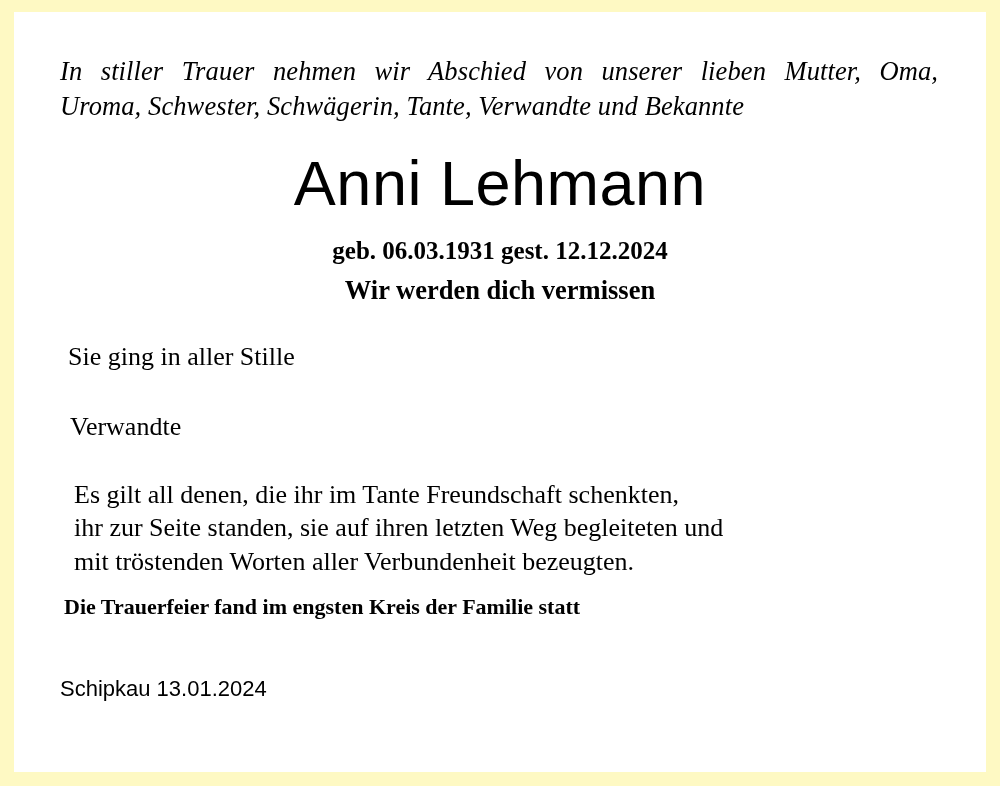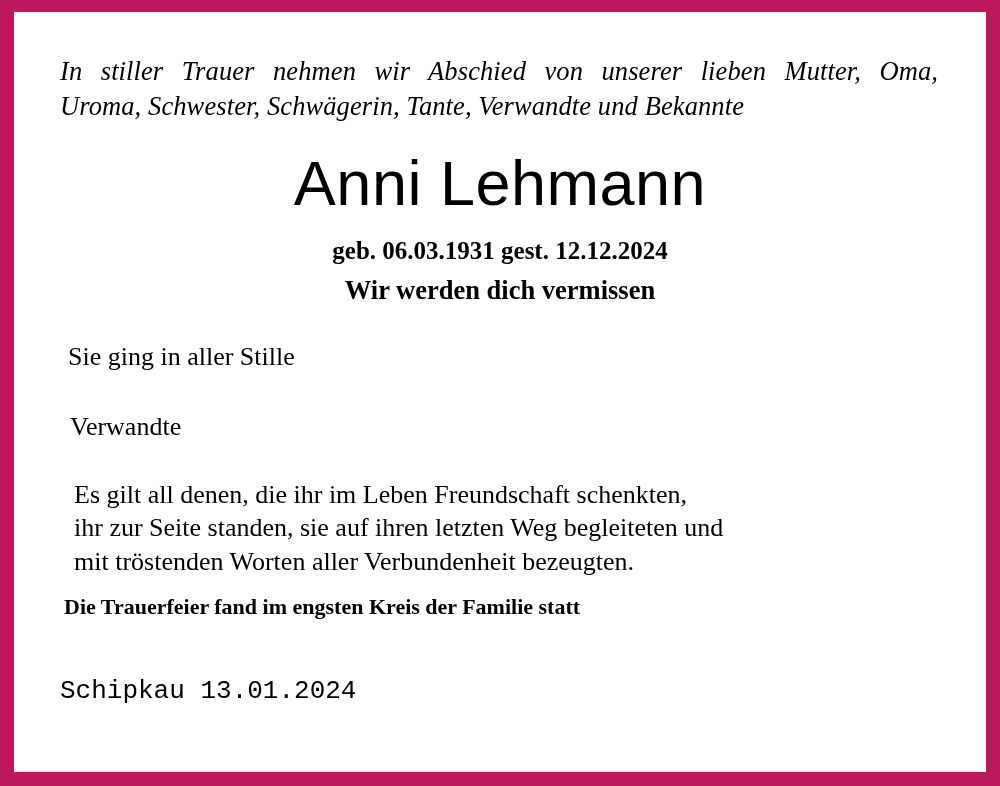--- a/index.html
+++ b/index.html
@@ -9,21 +9,21 @@
   }
   body {
     width: 1000px;
     height: 786px;
     overflow: hidden;
   }
   .obituary-frame {
     box-sizing: border-box;
     width: 1000px;
     height: 786px;
-    background: #be185d;
+    background: #fef9c3;
     padding: 12px 14px 14px 14px;
   }
   .obituary-card {
     box-sizing: border-box;
     width: 100%;
     height: 100%;
     background: #ffffff;
     padding: 42px 44px 24px 44px;
     position: relative;
   }
@@ -95,22 +95,22 @@
   .ceremony {
     font-family: "Liberation Serif", serif;
     font-weight: bold;
     font-size: 22px;
     line-height: 1.3;
     color: #000000;
     margin-top: 14px;
     padding-left: 6px;
   }
   .place-date {
-    font-family: Liberation Mono, monospace;
-    font-size: 26px;
+    font-family: Liberation Sans, sans-serif;
+    font-size: 22px;
     color: #000000;
     margin-top: 54px;
     padding-left: 2px;
   }
 </style>
 </head>
 <body>
 
 <div class="obituary-frame">
   <div class="obituary-card">
@@ -124,21 +124,21 @@
 
     <div class="dates">geb. 06.03.1931 gest. 12.12.2024</div>
 
     <div class="farewell">Wir werden dich vermissen</div>
 
     <div class="body-text quiet-line">Sie ging in aller Stille</div>
 
     <div class="body-text thanks-head">Verwandte</div>
 
     <div class="body-text thanks-body">
-      <span class="line">Es gilt all denen, die ihr im Leben Freundschaft schenkten,</span>
+      <span class="line">Es gilt all denen, die ihr im Tante Freundschaft schenkten,</span>
       <span class="line">ihr zur Seite standen, sie auf ihren letzten Weg begleiteten und</span>
       <span class="line">mit tröstenden Worten aller Verbundenheit bezeugten.</span>
     </div>
 
     <div class="ceremony">Die Trauerfeier fand im engsten Kreis der Familie statt</div>
 
     <div class="place-date">Schipkau 13.01.2024</div>
 
   </div>
 </div>

